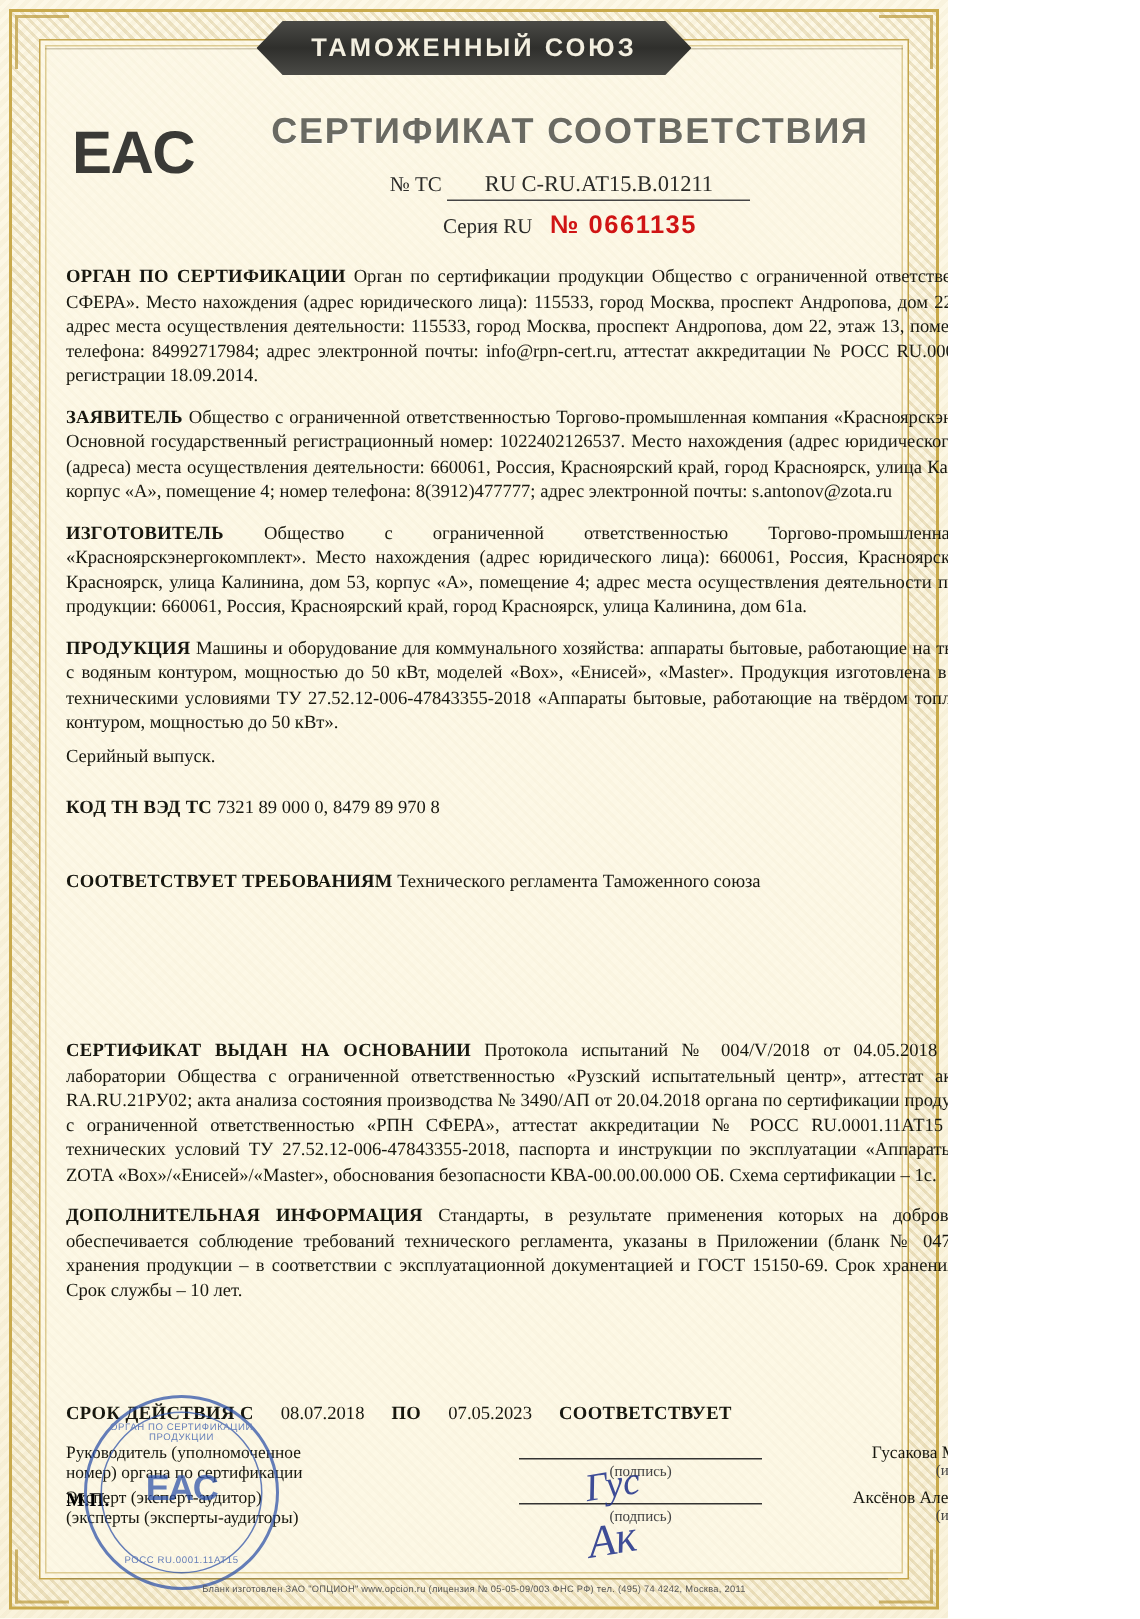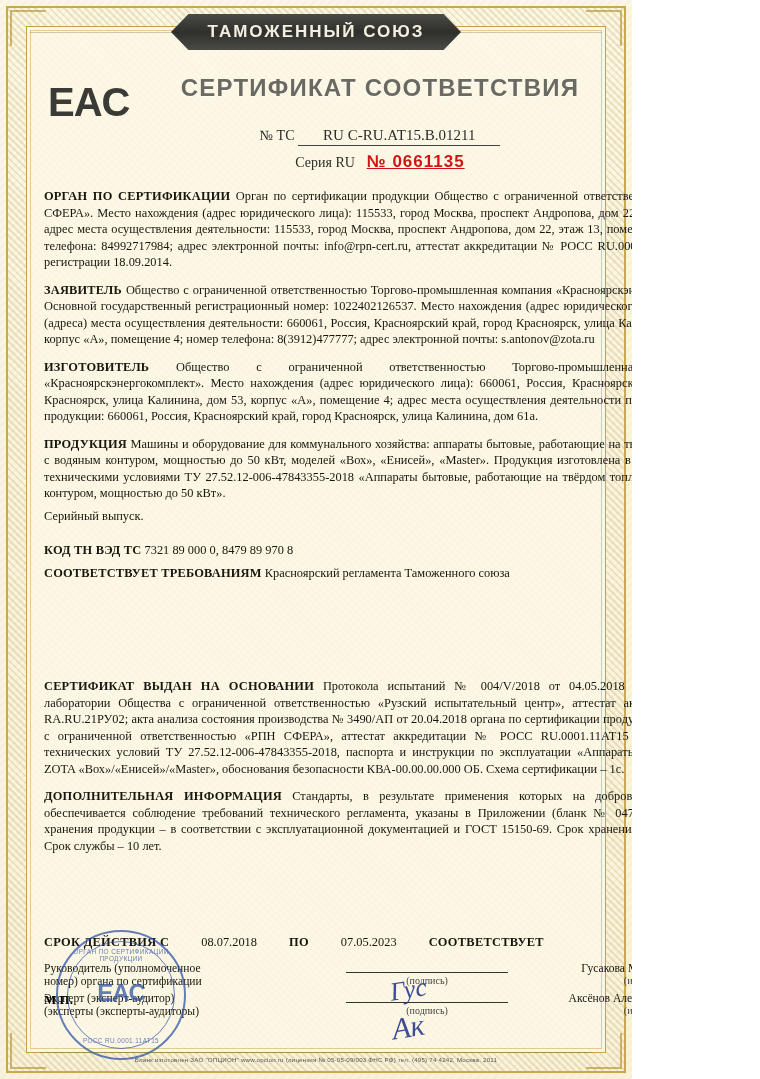--- a/index.html
+++ b/index.html
@@ -111,74 +111,73 @@
     font-family: "Liberation Sans", sans-serif;
     font-weight: bold;
     font-size: 40px;
     letter-spacing: -1px;
     color: #3a3a36;
   }
 
   .num-row, .ser-row {
     text-align: center;
     font-size: 15px;
-    margin-top: 25px;
+    margin-top: 13px;
     color: #2b2b28;
   }
   .num-row .label, .ser-row .label {
     font-size: 14px;
   }
   .num-underline {
     display: inline-block;
     border-bottom: 1px solid #444;
     padding: 0 6px 1px 6px;
     min-width: 190px;
     text-align: center;
   }
   .ser-row { margin-top: 6px; }
   .ser-number {
     color: #d01414;
     font-family: "Liberation Sans", sans-serif;
     font-weight: bold;
     letter-spacing: 1px;
     font-size: 17px;
     padding-left: 8px;
-    text-decoration: underline;
   }
 
   .body-text {
     margin-top: 16px;
     font-size: 12.4px;
     line-height: 1.33;
     text-align: justify;
     color: #17170f;
   }
   .block { margin-bottom: 11px; }
   .block .cap {
     font-variant: small-caps;
     font-weight: bold;
     letter-spacing: .2px;
   }
   .spaced { margin-top: 6px; }
 
-  .code-block { margin-top: 18px; margin-bottom: 6px; }
+  .code-block { margin-top: 18px; margin-bottom: 32px; }
   .gap-big { height: 86px; }
 
   .footer-area {
     position: absolute;
     left: 44px;
     top: 935px;
     width: 672px;
     font-size: 12.4px;
     color: #17170f;
   }
   .validity-row {
     display: flex;
     align-items: flex-start;
-    gap: 28px;
+    gap: 14px;
     font-variant: small-caps;
     font-weight: bold;
     letter-spacing: .3px;
   }
   .validity-row .date {
     font-variant: normal;
     font-weight: normal;
     letter-spacing: 0;
     padding: 0 4px;
   }
@@ -339,21 +338,21 @@
         <div class="spaced">Серийный выпуск.</div>
       </div>
 
       <div class="block code-block">
         <span class="cap">КОД ТН ВЭД ТС</span>
         <span>7321 89 000 0, 8479 89 970 8</span>
       </div>
 
       <div class="block">
         <span class="cap">СООТВЕТСТВУЕТ ТРЕБОВАНИЯМ</span>
-        <span>Красноярский регламента Таможенного союза</span>
+        <span>Технического регламента Таможенного союза</span>
       </div>
 
       <div class="gap-big"></div>
 
       <div class="block">
         <span class="cap">СЕРТИФИКАТ ВЫДАН НА ОСНОВАНИИ</span>
         <span>Протокола испытаний № 004/V/2018 от 04.05.2018 Испытательной лаборатории Общества с ограниченной ответственностью «Рузский испытательный центр», аттестат аккредитации № RA.RU.21РУ02; акта анализа состояния производства № 3490/АП от 20.04.2018 органа по сертификации продукции Общества с ограниченной ответственностью «РПН СФЕРА», аттестат аккредитации № РОСС RU.0001.11АТ15 от 18.09.2014; технических условий ТУ 27.52.12-006-47843355-2018, паспорта и инструкции по эксплуатации «Аппараты отопительные ZOTA «Вох»/«Енисей»/«Master», обоснования безопасности КВА-00.00.00.000 ОБ. Схема сертификации – 1с.</span>
       </div>
 
       <div class="block">

